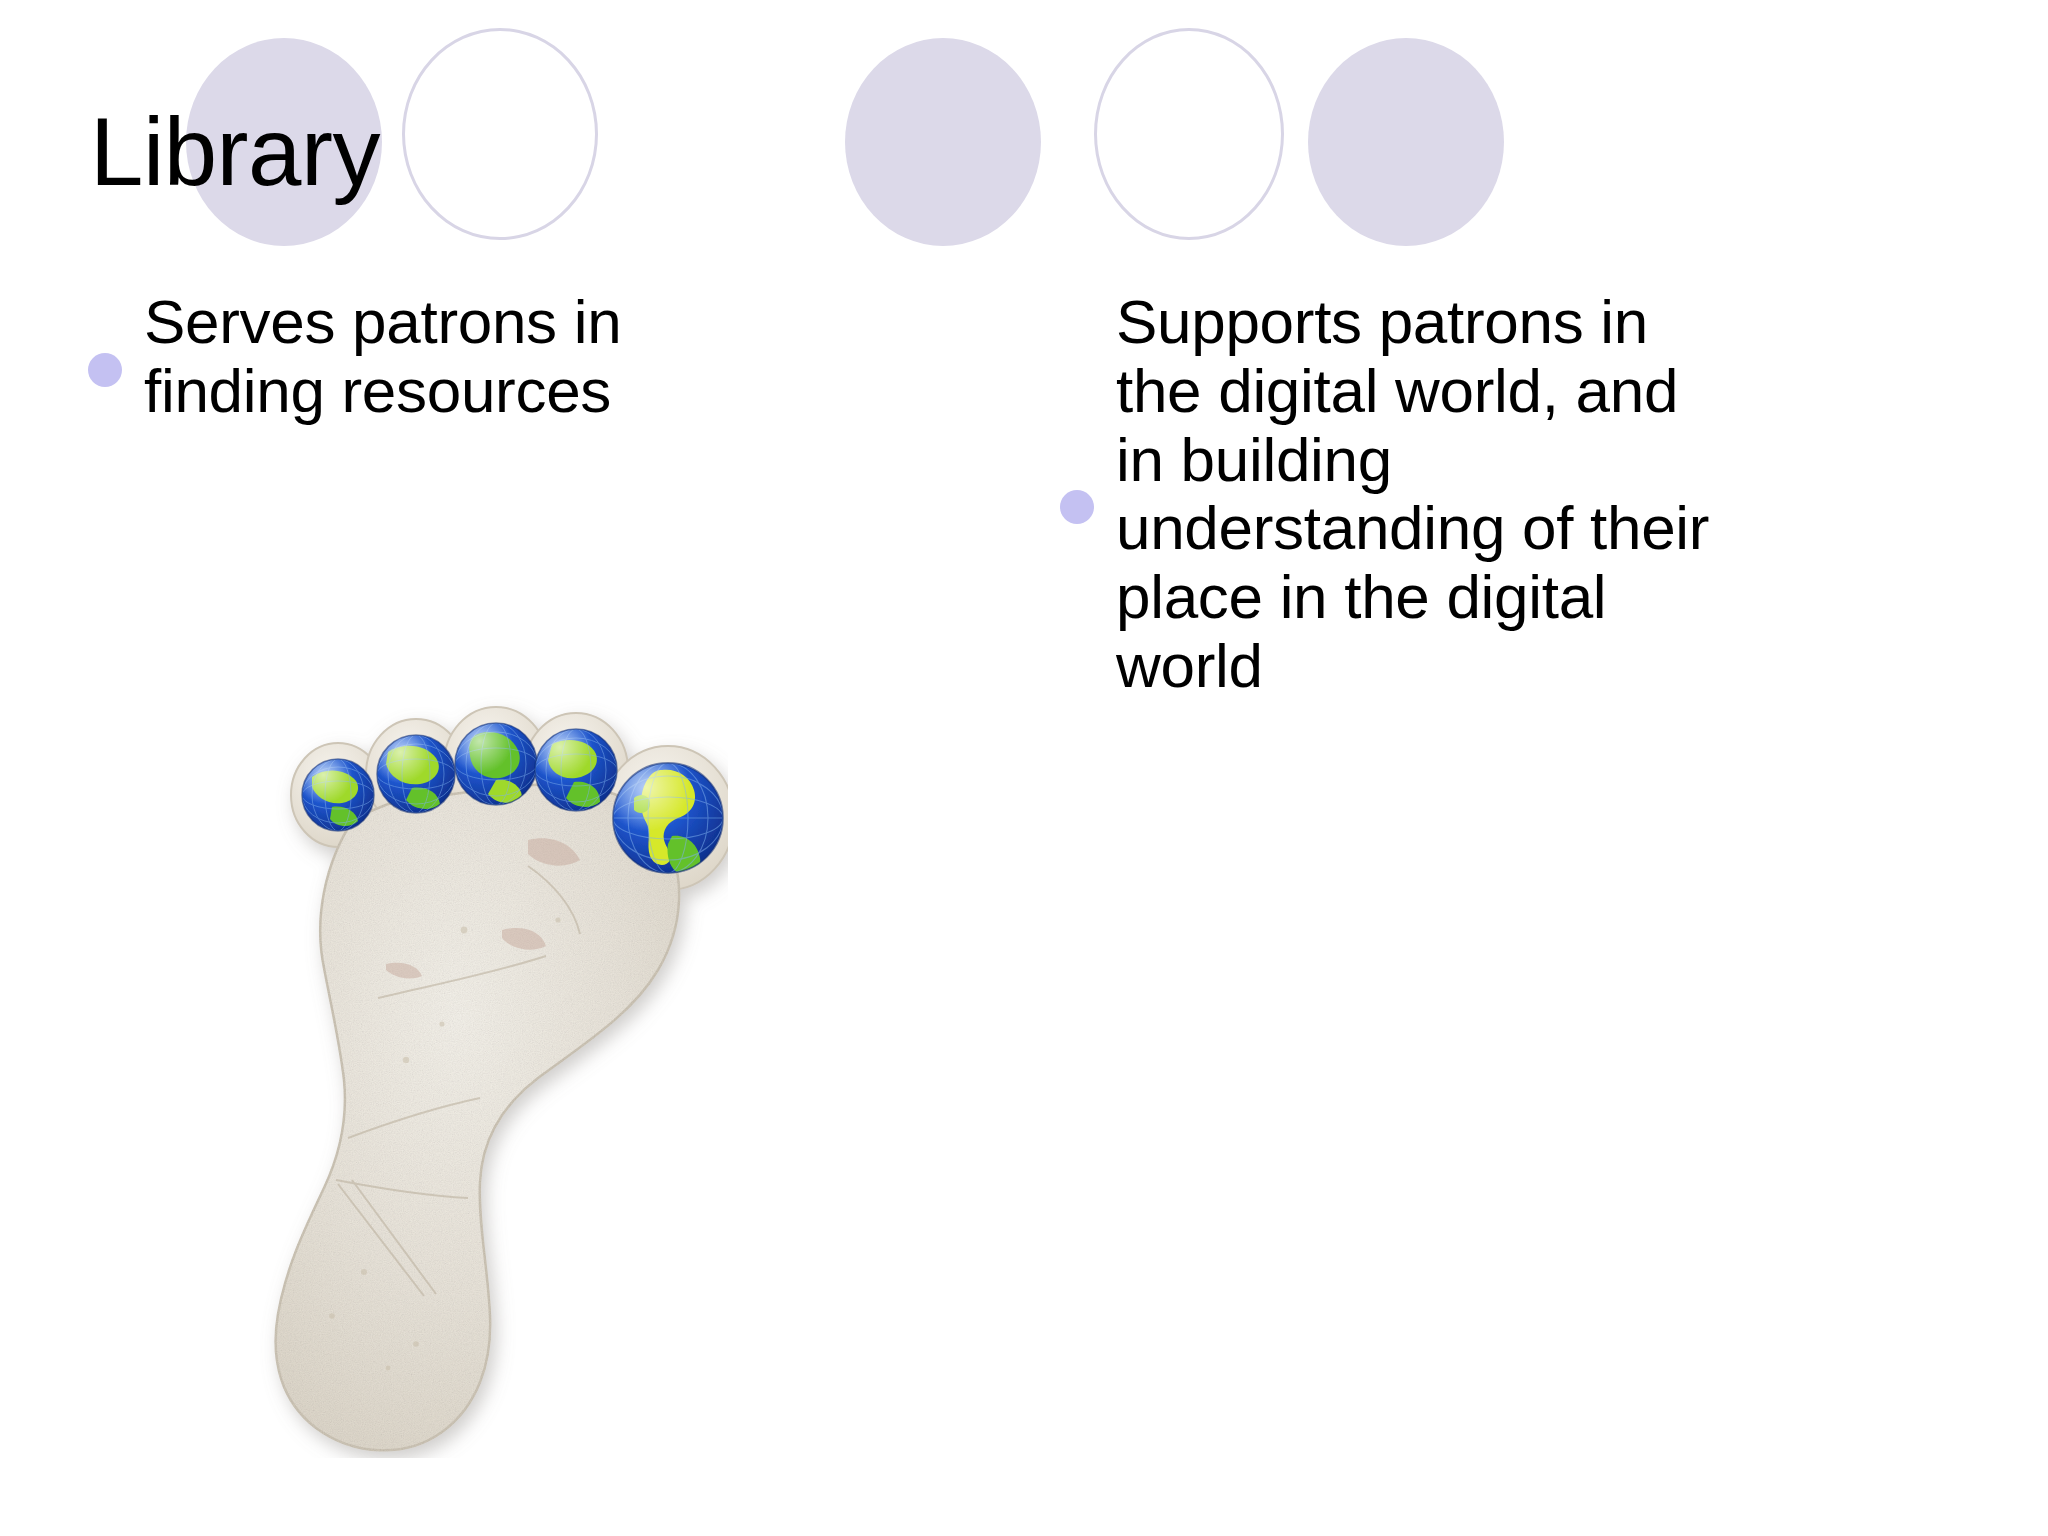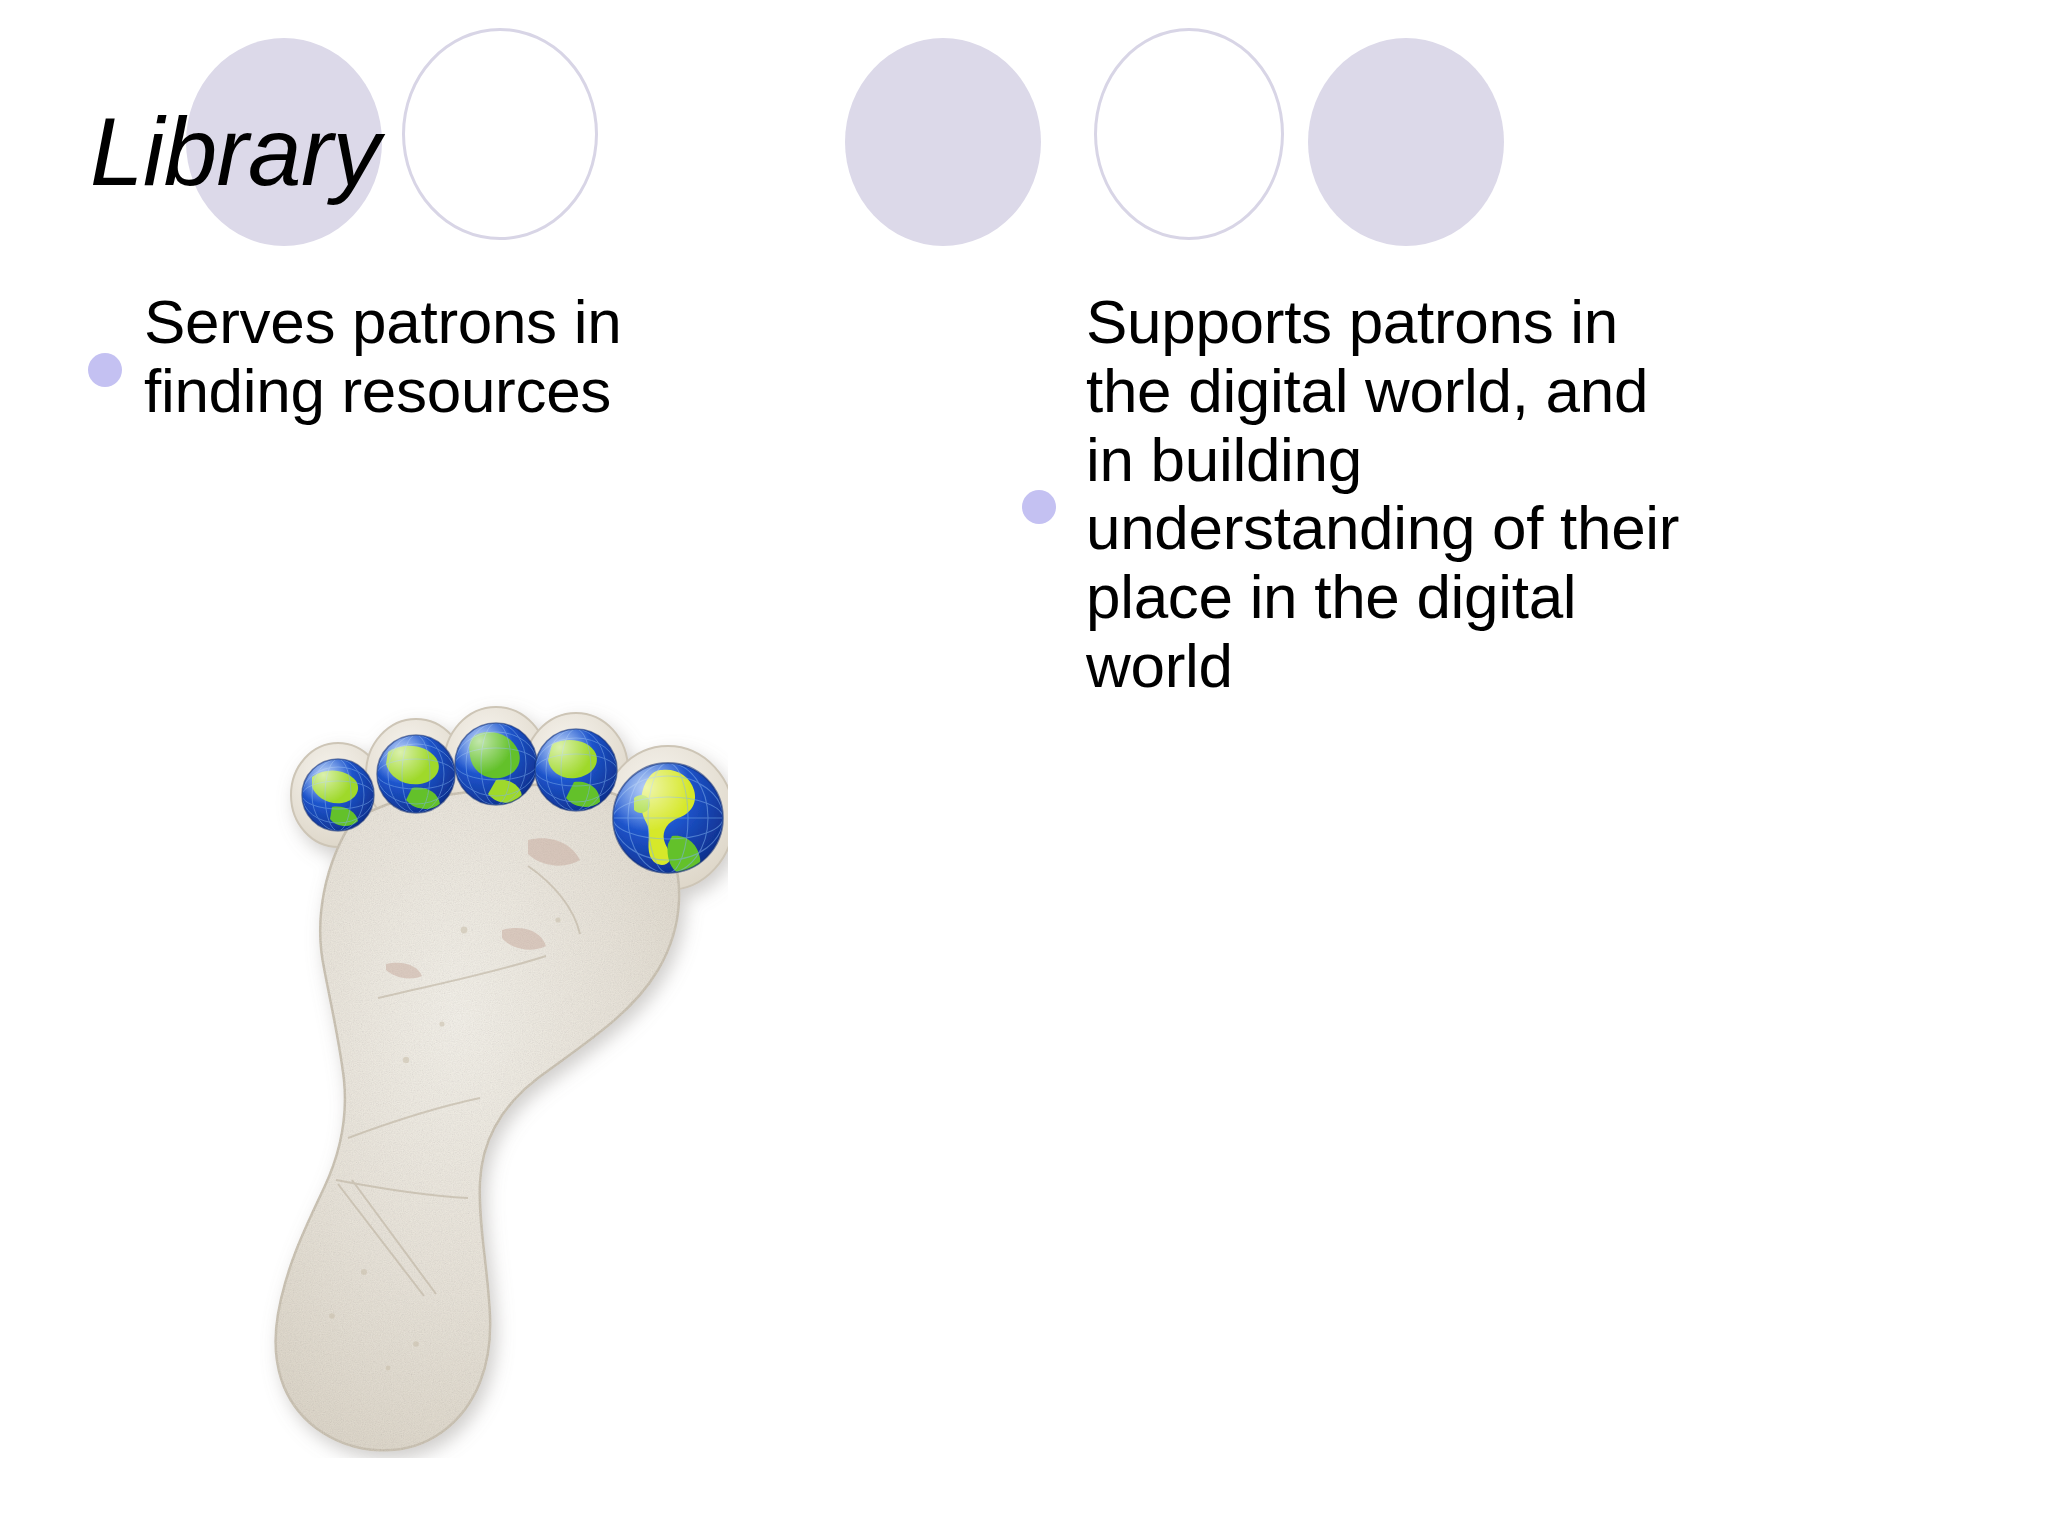--- a/index.html
+++ b/index.html
@@ -49,30 +49,30 @@
 
   .col-title {
     position: absolute;
     color: #000000;
     font-size: 96px;
     font-weight: 400;
     line-height: 1;
     white-space: nowrap;
     letter-spacing: -0.5px;
   }
-  .title-left  { left: 90px;  top: 104px; font-style: italic; }
+  .title-left  { left: 90px;  top: 104px; }
 
   
   .bullet-block {
     position: absolute;
     display: flex;
     align-items: center;
   }
   .bl-left  { left: 88px;  top: 288px;  width: 640px; }
-  .bl-right { left: 1022px; top: 288px; width: 670px; gap: 8px; }
+  .bl-right { left: 1060px; top: 288px; width: 670px; }
 
   .bullet-marker {
     flex: 0 0 auto;
     width: 34px;
     height: 34px;
     border-radius: 50%;
     background: #c4c1f2;
     margin-top: 26px;
     margin-right: 22px;
   }

